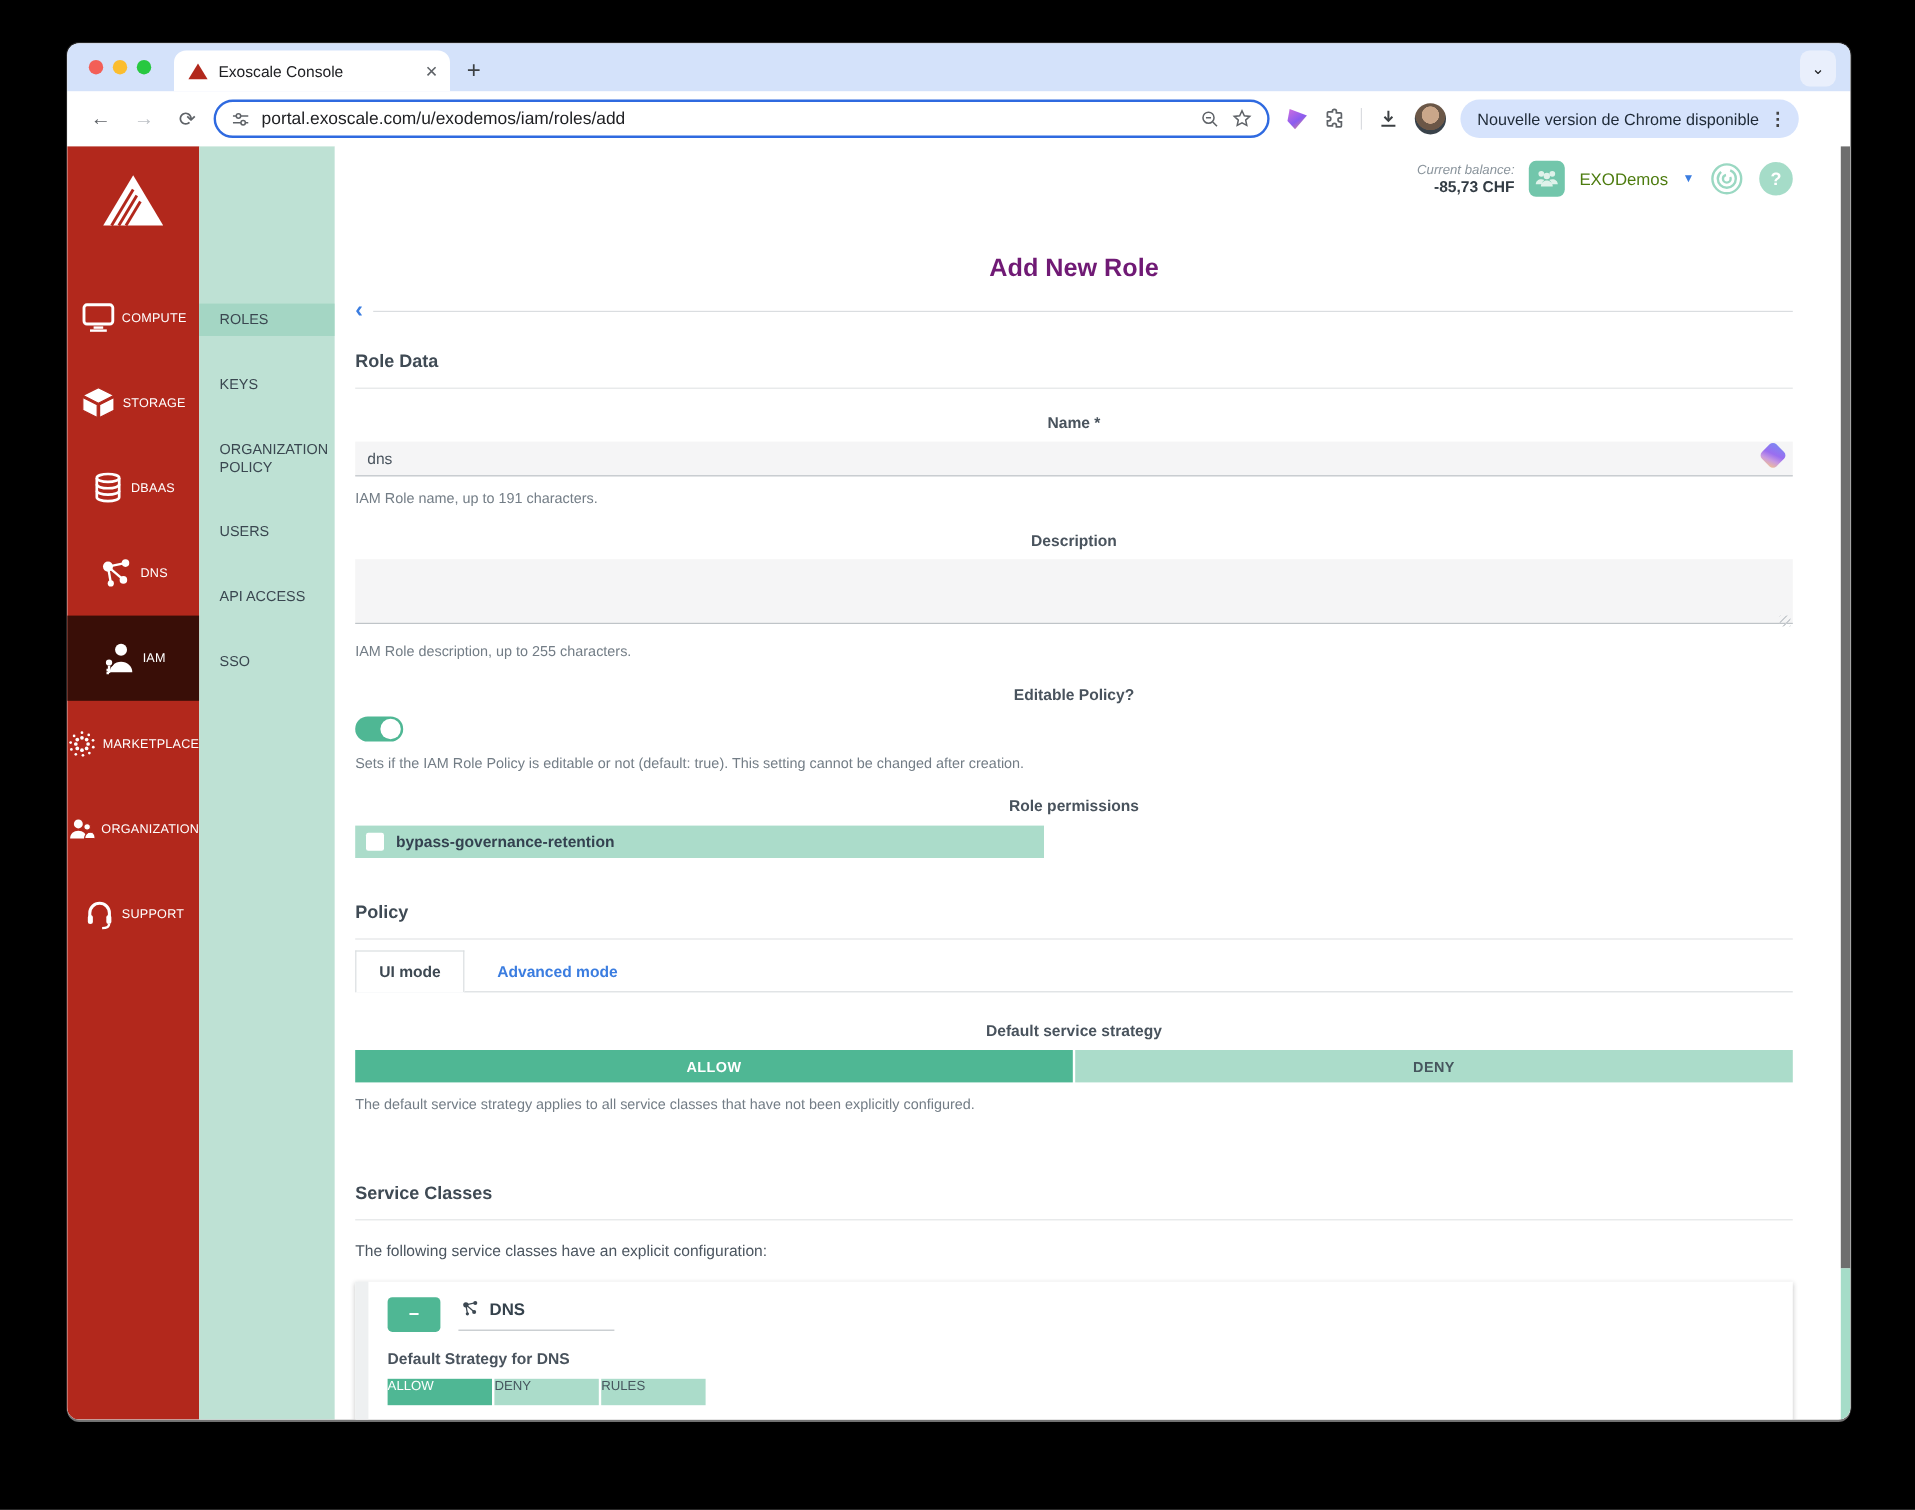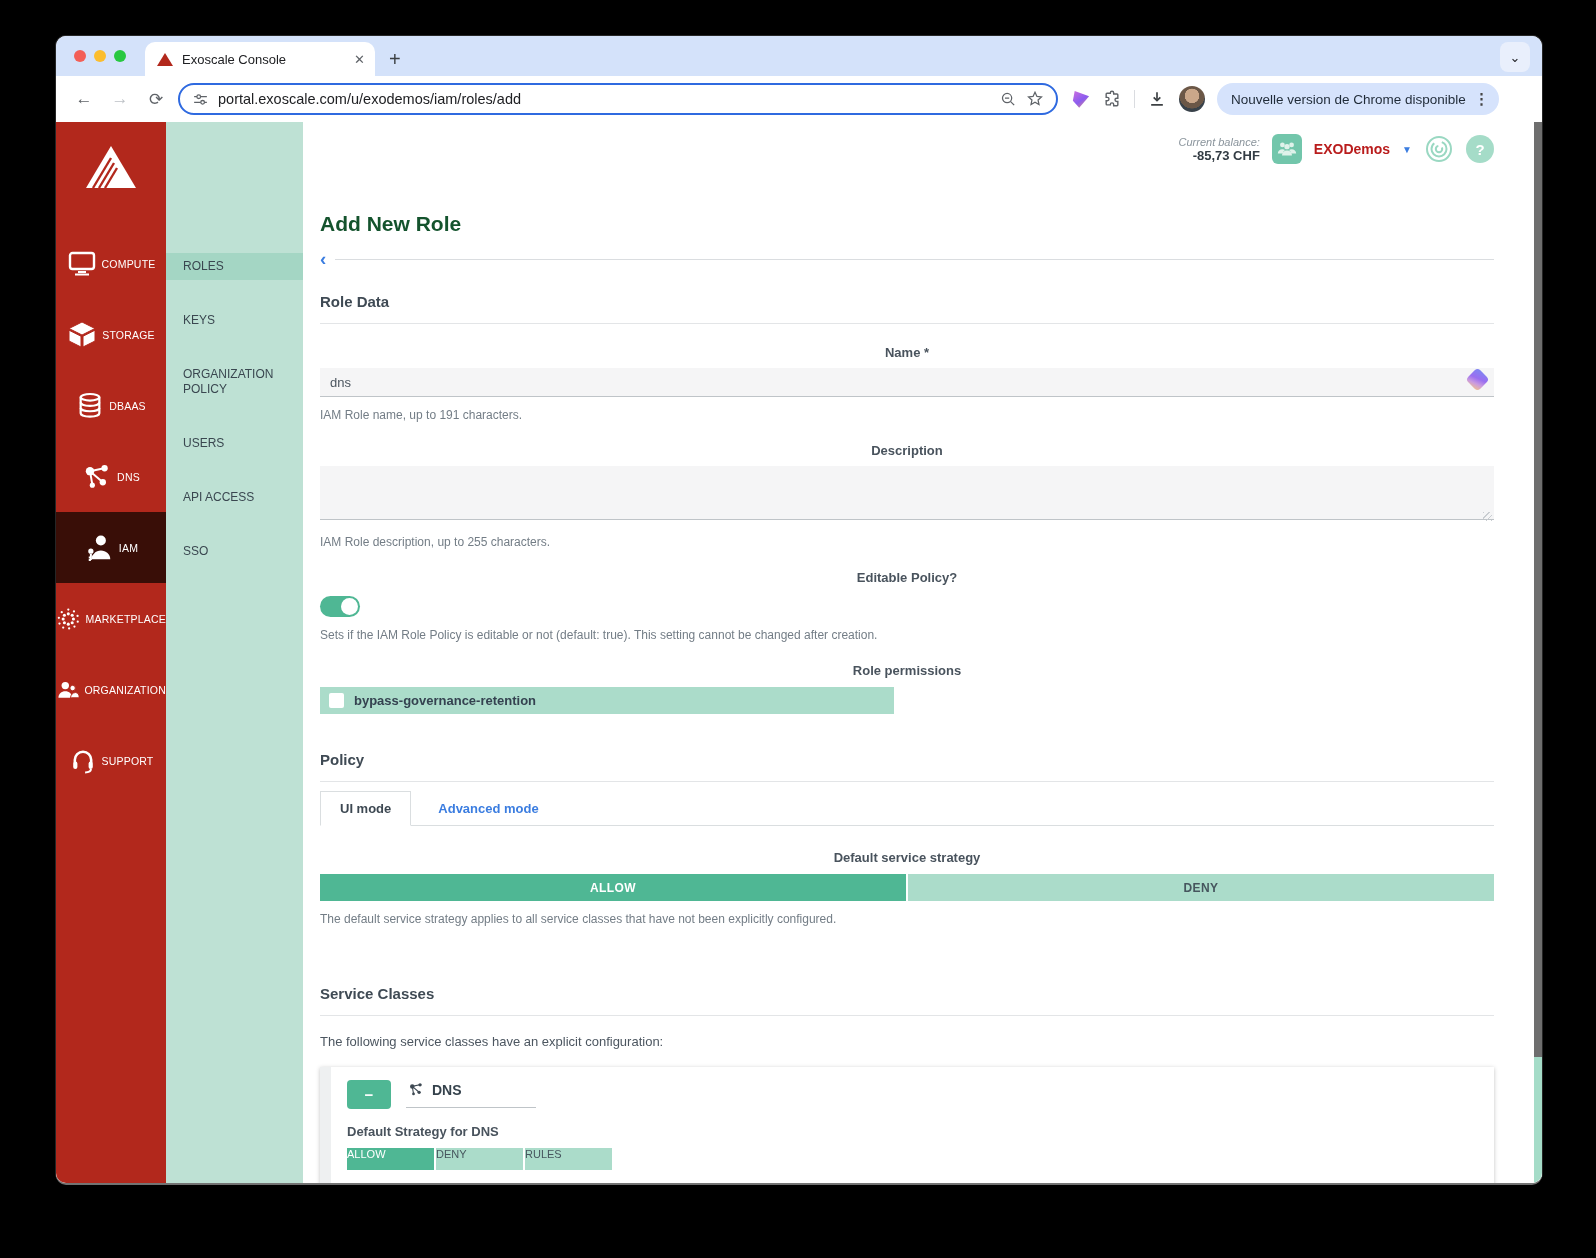--- a/index.html
+++ b/index.html
@@ -50,39 +50,39 @@
   
   .sidebar { width:110px; background:#b2281c; flex:none; display:flex; flex-direction:column; align-items:center; }
   .logo { margin:22px 0 34px; }
   .side-item { width:110px; height:71px; display:flex; align-items:center;
                justify-content:center; gap:5px; color:#fff; }
   .side-item .lbl { font-size:10.5px; letter-spacing:.2px; }
   .side-item.active { background:#390e07; }
   .side-item svg { display:block; }
 
   
-  .subsidebar { width:137px; background:#bee1d4; flex:none; padding-top:131px; }
+  .subsidebar { width:113px; background:#bee1d4; flex:none; padding-top:131px; }
   .sub-item { font-size:12px; color:#3a4750; padding:6px 0 6px 17px; margin-bottom:27px; line-height:15px; }
   .sub-item.active { background:#a4d6c4; margin-right:0; }
 
   
   .main { flex:1; background:#fff; padding:0 48px 0 17px; position:relative; overflow:hidden; }
 
   .acct-row { display:flex; justify-content:flex-end; align-items:center; gap:12px; margin-top:10px; height:34px; }
   .balance { text-align:right; line-height:13px; }
   .balance .b1 { font-size:11px; color:#8a949c; font-style:italic;text-align:right; }
   .balance .b2 { font-size:13px; color:#333c44; font-weight:bold; }
   .org-avatar { width:30px; height:30px; border-radius:6px; background:#72c6ab; display:flex;
                 align-items:center; justify-content:center; }
-  .acct-name { color:#b91c1c; font-weight:bold; font-size:14px; }
+  .acct-name { color:#4d7c0f; font-weight:normal; font-size:14px; }
   .caret { color:#3b7de0; font-size:10px; }
   .help-circle { width:28px; height:28px; border-radius:50%; background:#a5dcc8; color:#fff;
                  font-weight:bold; font-size:15px; display:flex; align-items:center; justify-content:center; }
 
-  .page-title { margin-top:46px; font-size:21px; font-weight:bold; color:#14532d; }
+  .page-title { margin-top:46px; font-size:21px; font-weight:bold; color:#701a75;text-align:center; }
   .back-row { display:flex; align-items:center; margin-top:16px; }
   .back-chev { color:#3b7de0; font-size:19px; font-weight:bold; line-height:14px; }
   .back-line { flex:1; height:1px; background:#dadde0; margin-left:9px; }
 
   .section-h { margin-top:27px; font-size:15px; font-weight:bold; color:#3f4a54; }
   hr.sep { border:0; border-top:1px solid #e3e5e7; margin-top:13px; }
 
   .field-label { margin-top:21px; font-size:13px; font-weight:bold; color:#49535d;text-align:center; }
   .input-wrap { position:relative; margin-top:8px; }
   .text-input { width:100%; height:29px; background:#f5f5f6; border:0; border-bottom:1px solid #bfc4c8;

